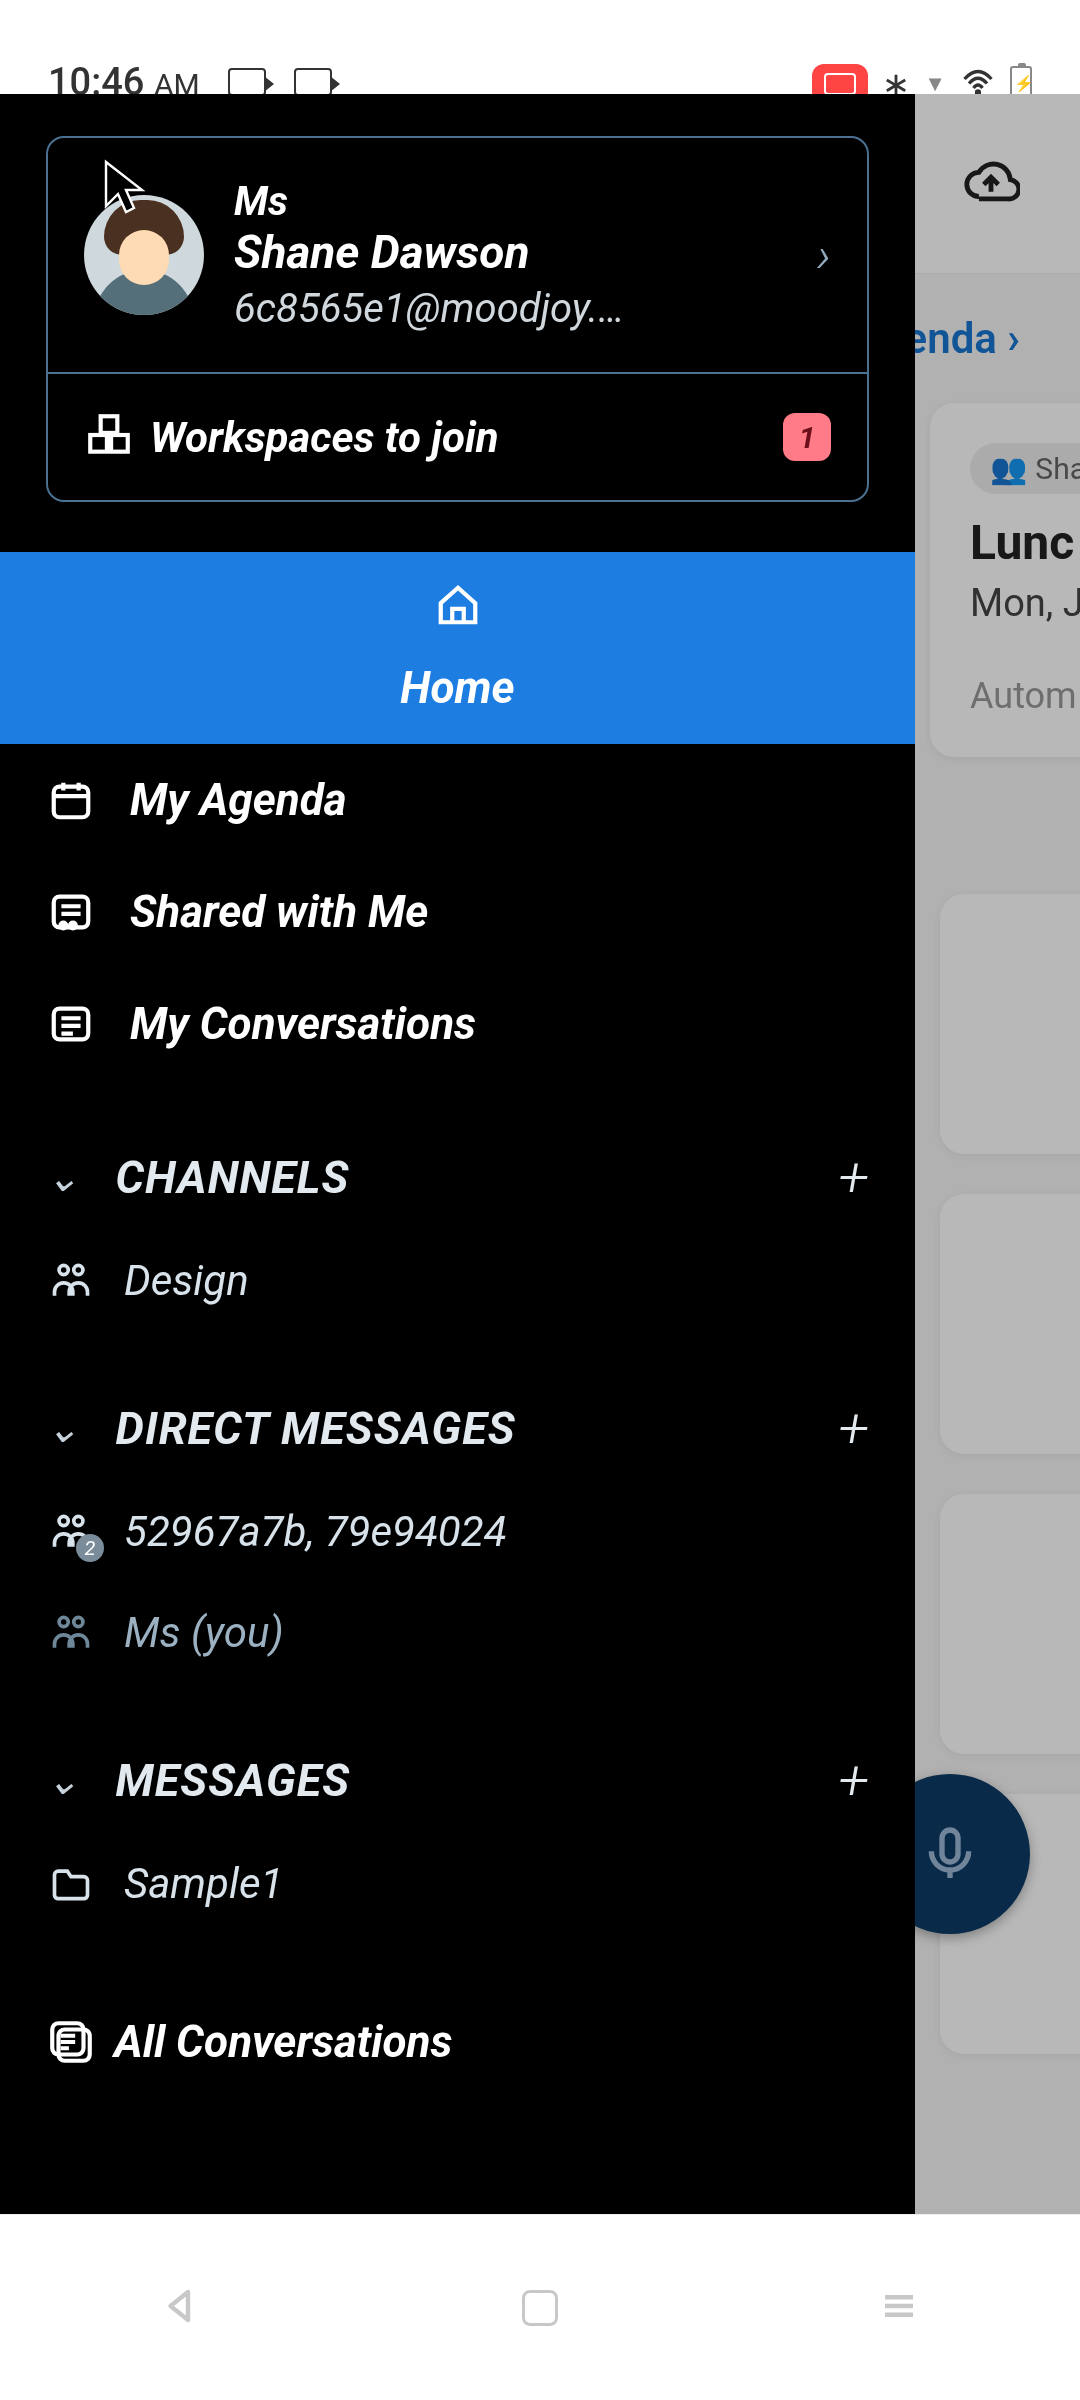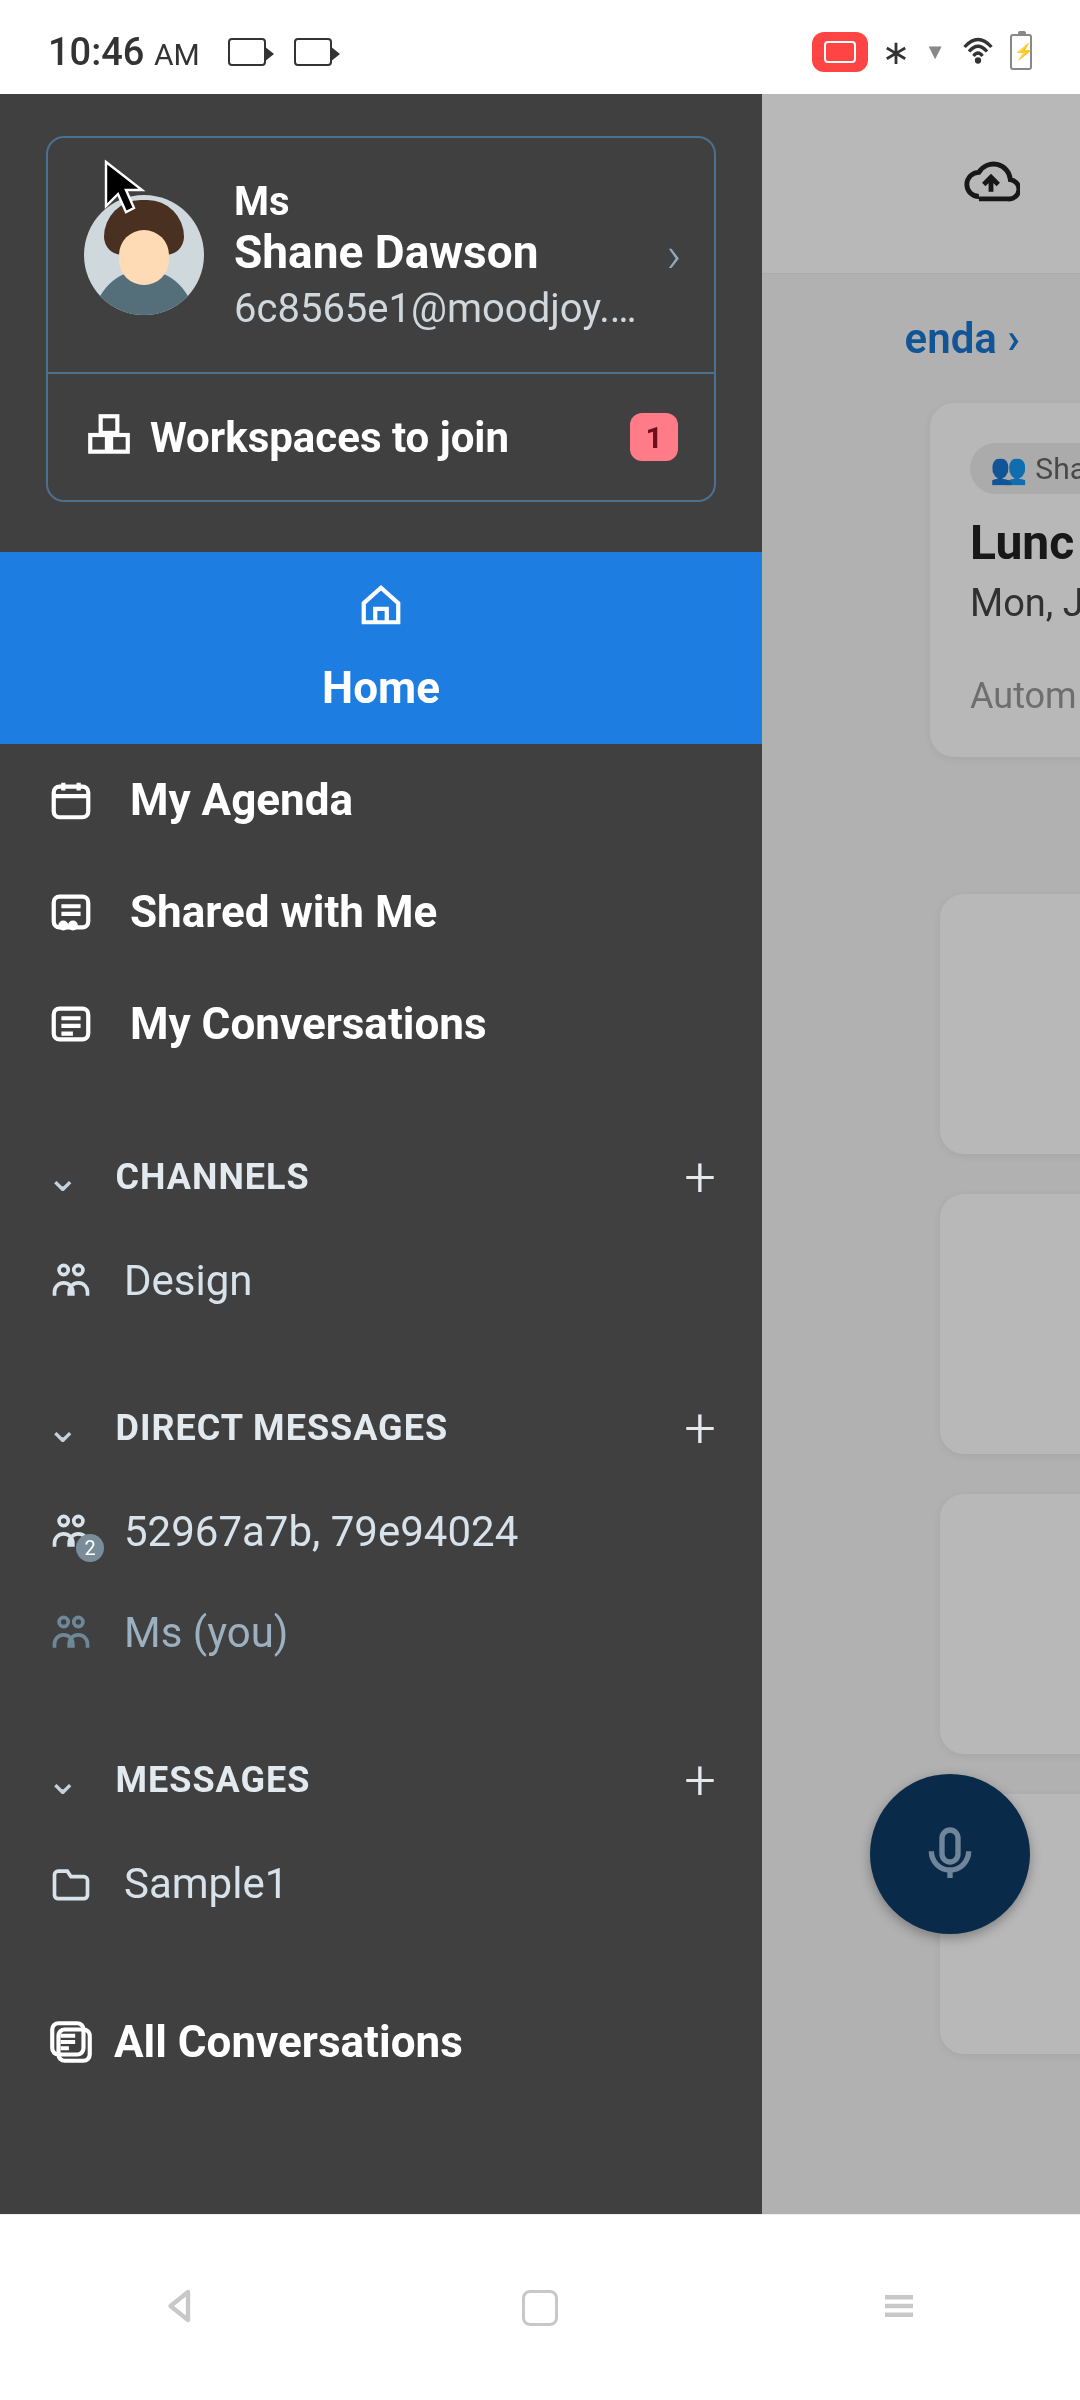--- a/index.html
+++ b/index.html
@@ -10,21 +10,21 @@
     background: #ffffff;
     position: relative;
     overflow: hidden;
   }
 
   
   .status-bar {
     height: 104px;
     background: #ffffff;
     display: flex;
-    align-items: center;
+    align-items: flex-end;
     justify-content: space-between;
     padding: 0 48px;
   }
   .status-left {
     display: flex;
     align-items: center;
     gap: 28px;
   }
   .time-text {
     font-size: 38px;
@@ -192,25 +192,26 @@
     right: 0;
     height: 2120px;
     background: rgba(0,0,0,0.28);
   }
 
   
   .drawer {
     position: absolute;
     top: 94px;
     left: 0;
-    width: 762px;
+    width: 915px;
     height: 2120px;
-    background: #404040;
+    background: #000000;
     color: #ffffff;
     overflow: hidden;
+    font-style: italic;
   }
 
   .profile-block {
     margin: 42px 46px 0 46px;
     border: 2px solid #4b7090;
     border-radius: 18px;
     overflow: hidden;
   }
   .profile-top {
     display: flex;
@@ -298,21 +299,21 @@
     margin-top: 44px;
     padding: 0 46px;
   }
   .section-header {
     display: flex;
     align-items: center;
     gap: 36px;
     padding: 20px 0;
   }
   .section-chevron { font-size: 40px; color: #c6d2db; }
-  .section-title { font-size: 36px; font-weight: 700; color: #e2eaf0; letter-spacing: 1px; flex: 1; }
+  .section-title { font-size: 45px; font-weight: 700; color: #e2eaf0; letter-spacing: 1px; flex: 1; }
   .section-add { font-size: 56px; font-weight: 300; color: #e2eaf0; }
 
   .section-item {
     display: flex;
     align-items: center;
     gap: 28px;
     padding: 26px 0;
     font-size: 42px;
     color: #d8e2ea;
   }

